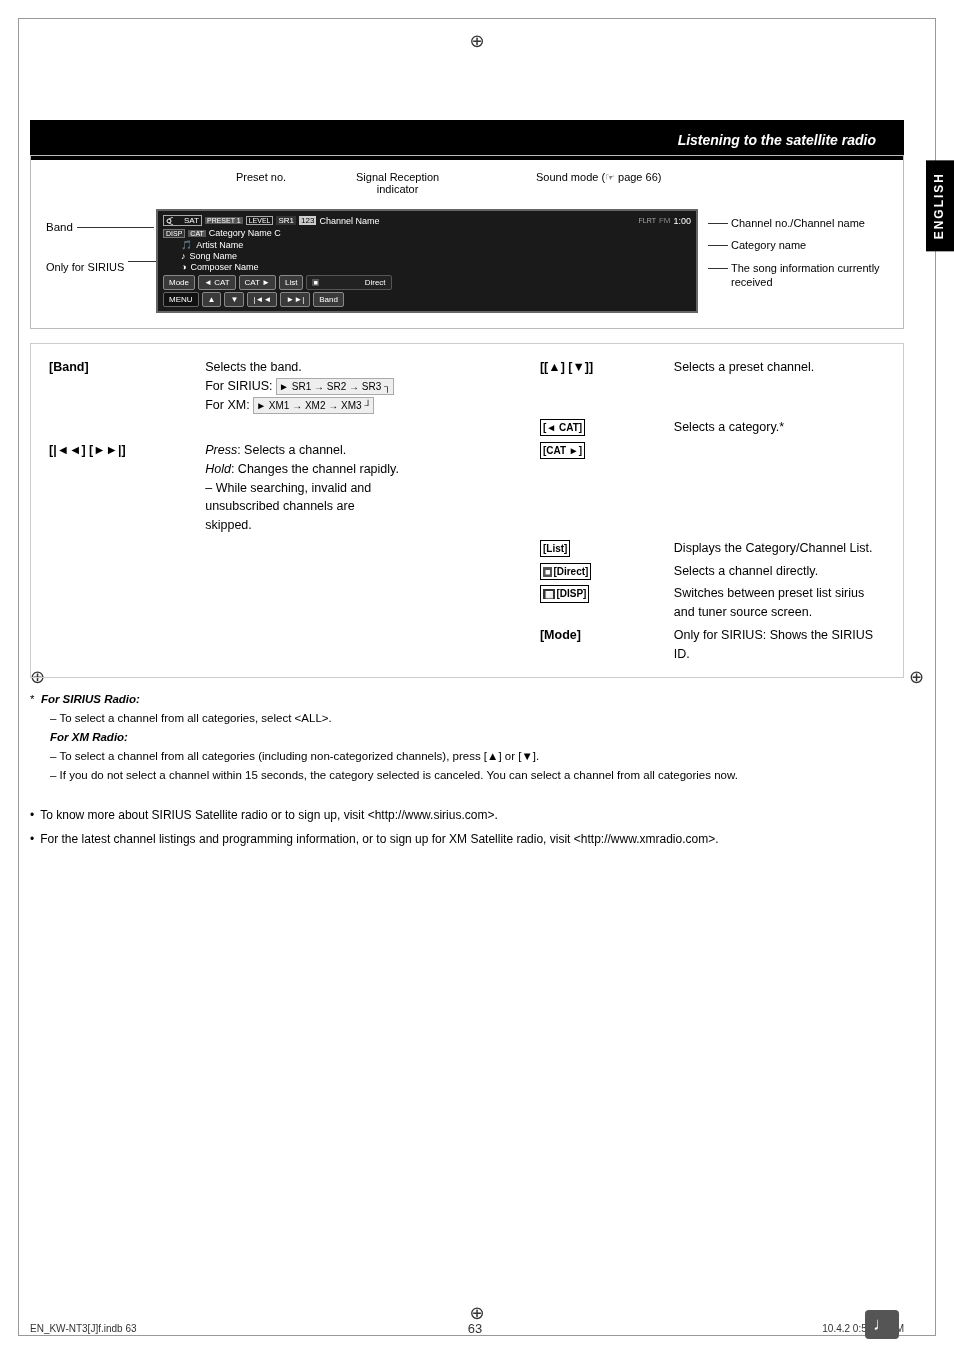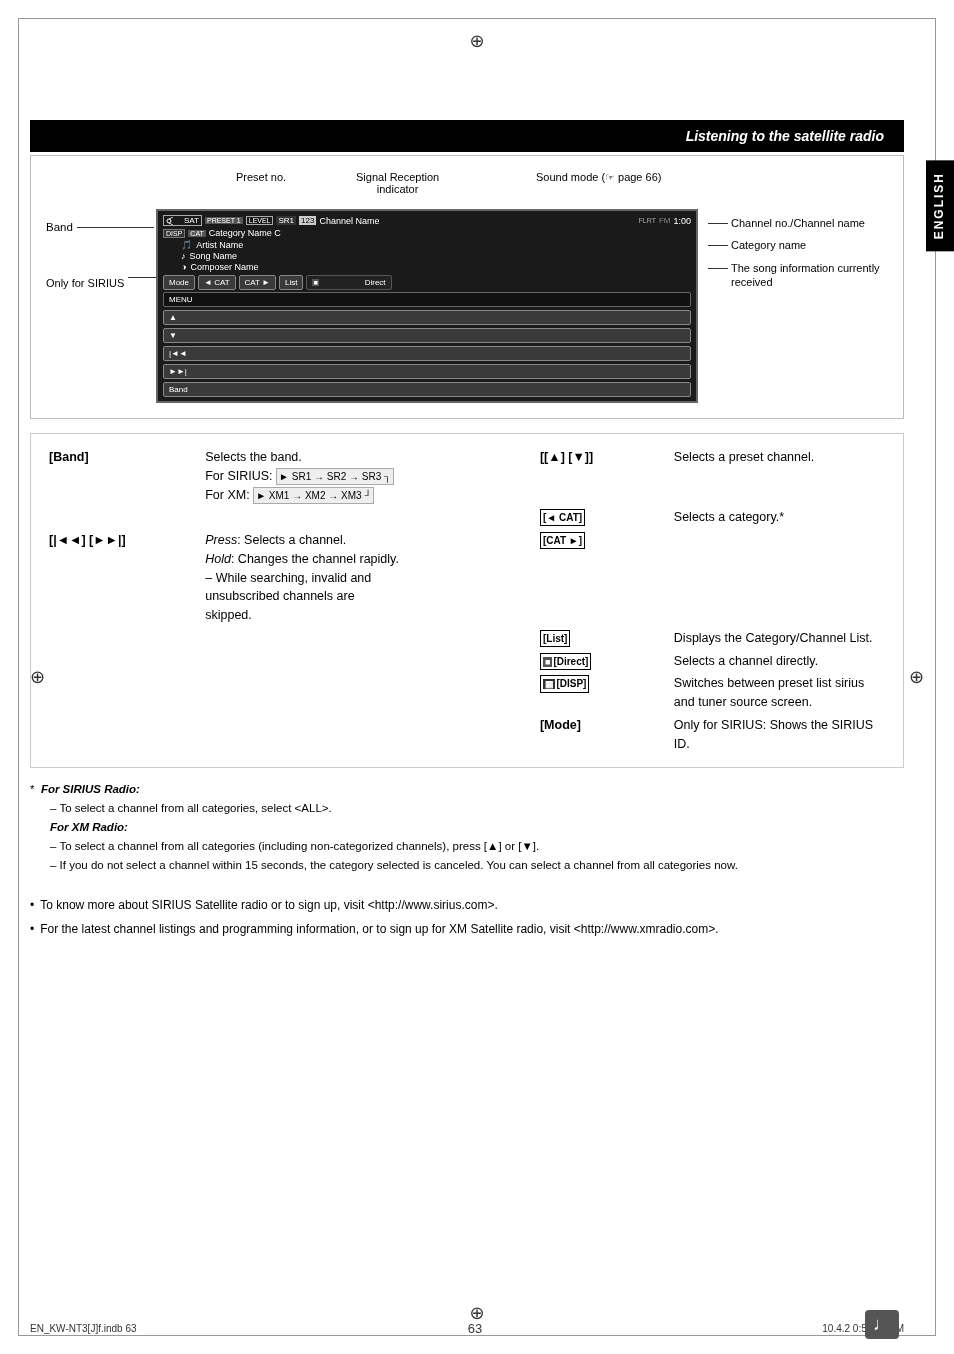--- a/index.html
+++ b/index.html
@@ -74,26 +74,26 @@
       padding: 12px 6px;
       letter-spacing: 2px;
     }
 
     
     .header-bar {
       position: absolute;
       top: 120px;
       left: 30px;
       right: 50px;
-      height: 32px;
+      height: 40px;
       background: #000;
       display: flex;
       align-items: center;
       justify-content: flex-end;
-      padding-right: 20px;
+      padding-right: 28px;
     }
 
     .header-title {
       color: #fff;
       font-style: italic;
       font-size: 14px;
       font-weight: bold;
     }
 
     
@@ -300,21 +300,21 @@
       </div>
     </div>
 
     <div style="display:flex; align-items:flex-start; margin-top:8px;">
 
       <div style="width:110px; font-size:11.5px; flex-shrink:0;">
         <div style="margin-top:12px; display:flex; align-items:center; gap:4px;">
           <span>Band</span>
           <div style="flex:1; border-top:1px solid #333; margin-right:2px;"></div>
         </div>
-        <div style="margin-top:44px; font-size:11px; display:flex; align-items:flex-start; gap:4px;">
+        <div style="margin-top:28px; font-size:11px; display:flex; align-items:flex-start; gap:4px;">
           <span>Only for SIRIUS</span>
           <div style="flex:1; border-top:1px solid #333;"></div>
         </div>
       </div>
 
       <div style="flex:1;">
         <div class="diag-display" style="position:relative; width:100%; left:auto; top:auto;">
 
           <div class="disp-row">
             <span style="font-size:8px; border:1px solid #aaa; padding:0 2px; display:inline-flex; align-items:center; gap:8px;">
@@ -361,21 +361,21 @@
             <span class="btn-item">Mode</span>
             <span class="btn-item">◄ CAT</span>
             <span class="btn-item">CAT ►</span>
             <span class="btn-item">List</span>
             <span class="btn-item" style="background:#222; border:1px solid #555;gap:44px;">
               <span style="background:#555; padding:0 1px; margin-right:2px; font-size:7px;">■</span>
               <span>Direct</span>
             </span>
           </div>
 
-          <div class="btn-row" style="margin-top:2px;flex-direction:column;">
+          <div class="btn-row" style="margin-top:2px;">
             <span class="btn-item-dark">MENU</span>
             <span class="btn-item">▲</span>
             <span class="btn-item">▼</span>
             <span class="btn-item">|◄◄</span>
             <span class="btn-item">►►|</span>
             <span class="btn-item">Band</span>
           </div>
         </div>
       </div>
 

